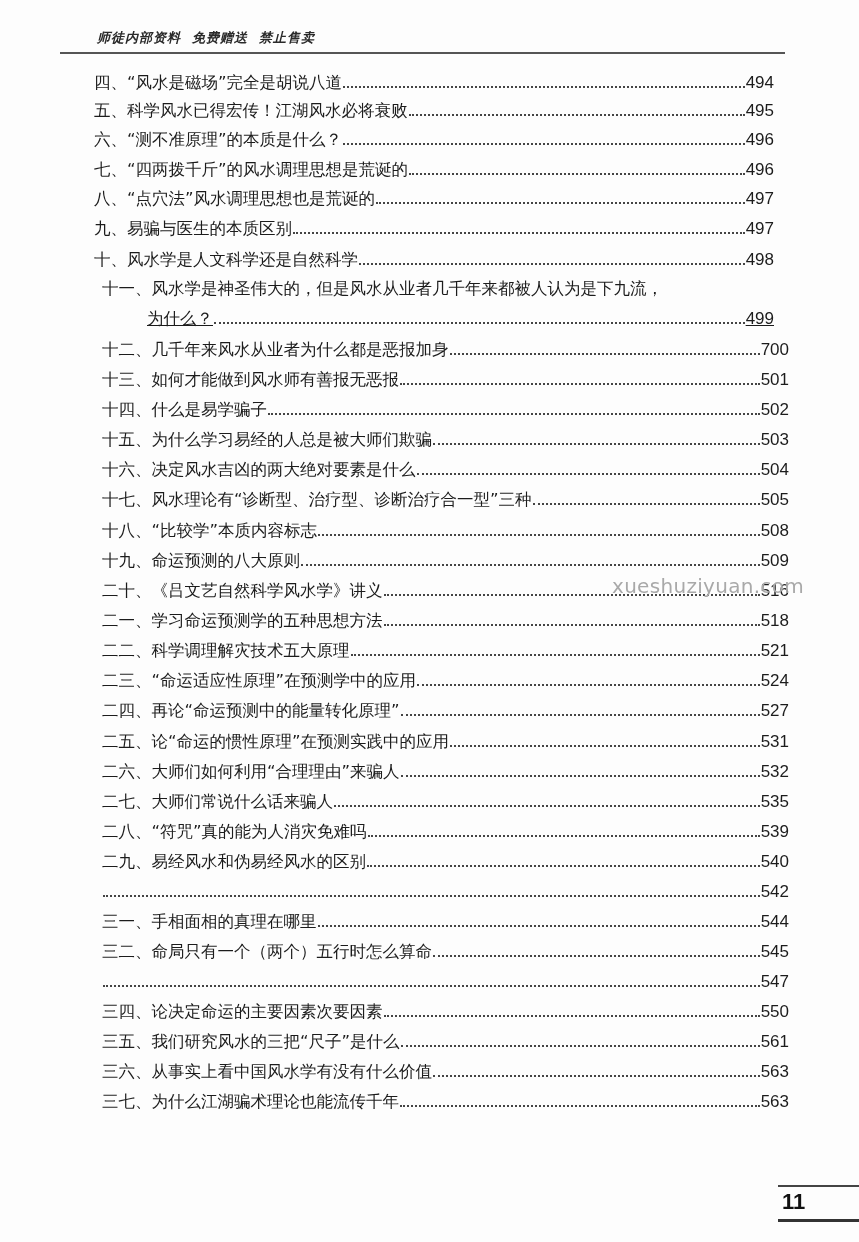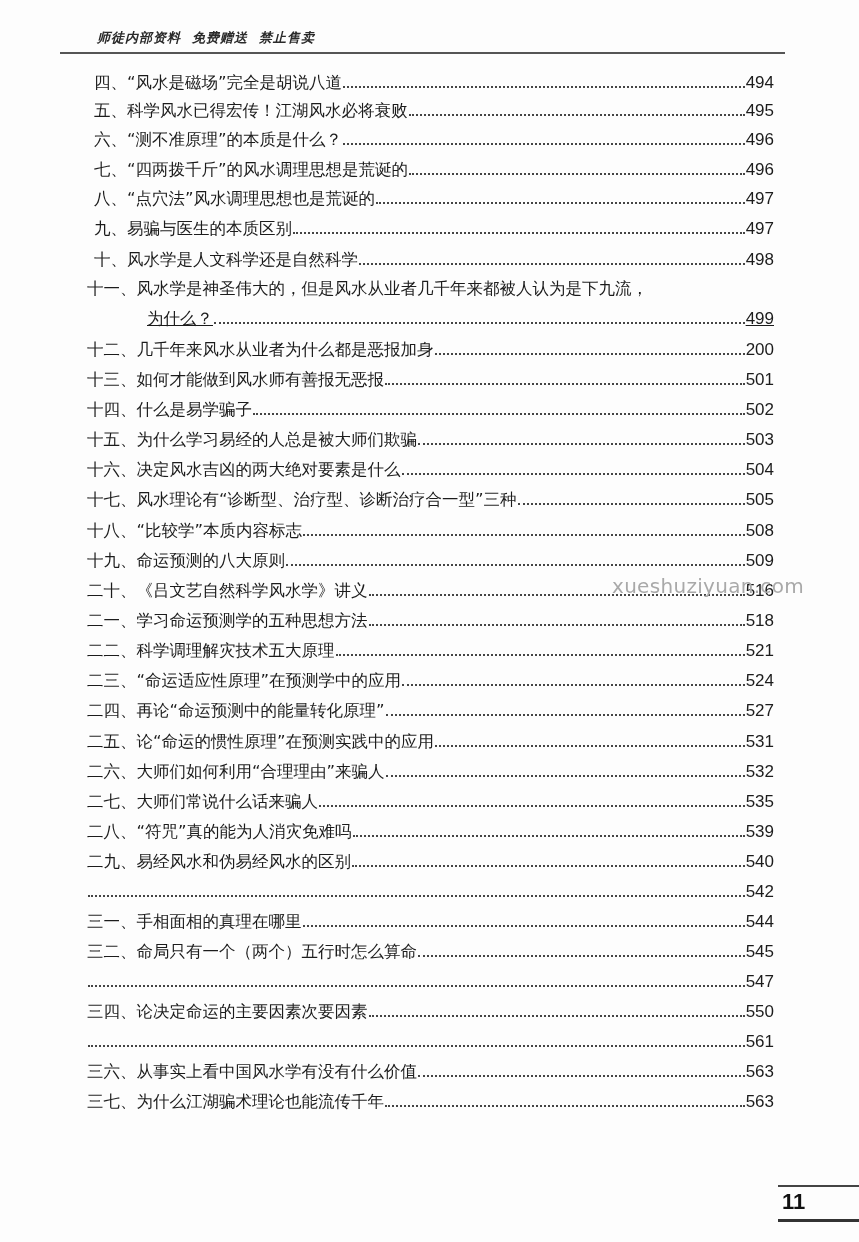--- a/index.html
+++ b/index.html
@@ -80,21 +80,21 @@
     }
     .toc-row.no-leader .leader::after {
       display: none;
     }
     .toc-row.cont {
       left: 147px;
       width: 627px;
       text-decoration: underline;
     }
     .toc-row.wide-prefix {
-      left: 87px;
+      left: 102px;
       width: 687px;
     }
     .watermark {
       position: absolute;
       left: 612px;
       top: 574px;
       font-family: "DejaVu Sans", "Liberation Sans", sans-serif;
       font-size: 20px;
       color: #a9a9a9;
       letter-spacing: 0.3px;
@@ -167,21 +167,21 @@
     <span class="page"></span>
   </div>
   <div class="toc-row cont" style="top:306px">
     <span class="title">为什么？</span>
     <span class="leader"></span>
     <span class="page">499</span>
   </div>
   <div class="toc-row wide-prefix" style="top:337px">
     <span class="title">十二、几千年来风水从业者为什么都是恶报加身</span>
     <span class="leader"></span>
-    <span class="page">200</span>
+    <span class="page">700</span>
   </div>
   <div class="toc-row wide-prefix" style="top:367px">
     <span class="title">十三、如何才能做到风水师有善报无恶报</span>
     <span class="leader"></span>
     <span class="page">501</span>
   </div>
   <div class="toc-row wide-prefix" style="top:397px">
     <span class="title">十四、什么是易学骗子</span>
     <span class="leader"></span>
     <span class="page">502</span>
@@ -278,20 +278,21 @@
   <div class="toc-row wide-prefix" style="top:969px">
     <span class="leader"></span>
     <span class="page">547</span>
   </div>
   <div class="toc-row wide-prefix" style="top:999px">
     <span class="title">三四、论决定命运的主要因素次要因素</span>
     <span class="leader"></span>
     <span class="page">550</span>
   </div>
   <div class="toc-row wide-prefix" style="top:1029px">
+    <span class="title">三五、我们研究风水的三把“尺子”是什么</span>
     <span class="leader"></span>
     <span class="page">561</span>
   </div>
   <div class="toc-row wide-prefix" style="top:1059px">
     <span class="title">三六、从事实上看中国风水学有没有什么价值</span>
     <span class="leader"></span>
     <span class="page">563</span>
   </div>
   <div class="toc-row wide-prefix" style="top:1089px">
     <span class="title">三七、为什么江湖骗术理论也能流传千年</span>

